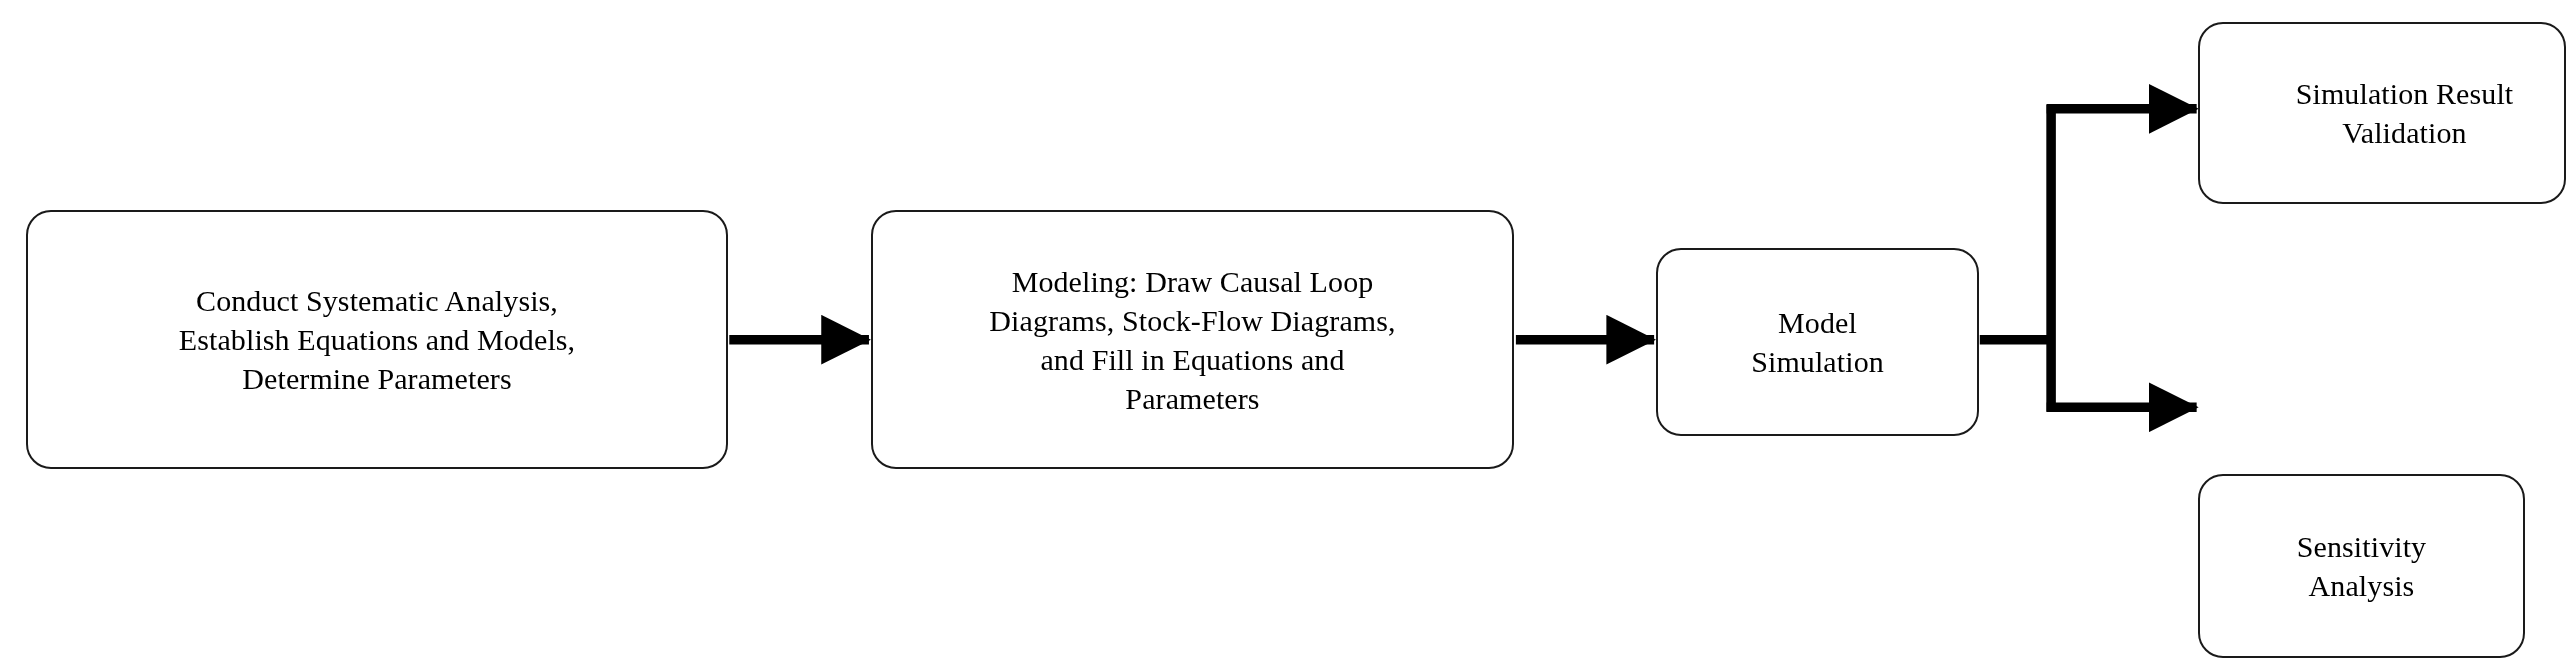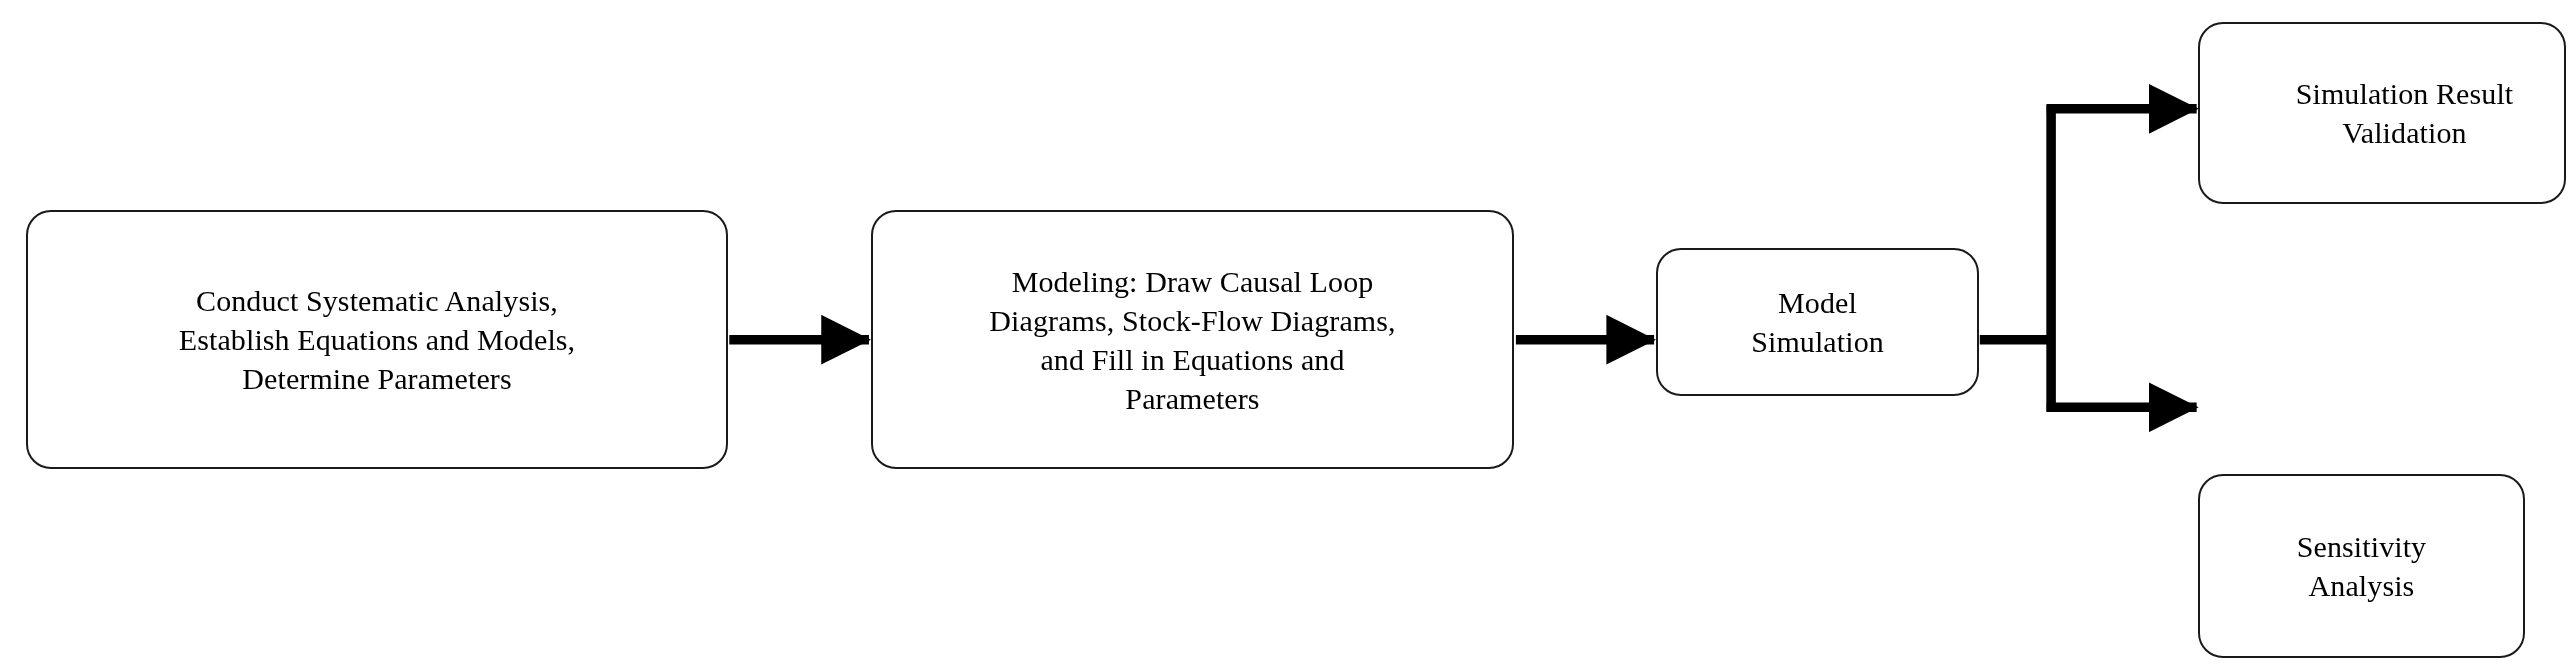--- a/index.html
+++ b/index.html
@@ -43,21 +43,21 @@
     display: block;
     padding: 0 19px;
     line-height: 1.30;
     white-space: pre-line;
     font-size: 30px;
     letter-spacing: 0.1px;
   }
   
   #node-analysis        { left: 26px;   top: 210px; width: 702px; height: 259px; }
   #node-modeling        { left: 871px; top: 210px; width: 643px; height: 259px; }
-  #node-simulation      { left: 1656px; top: 248px; width: 323px; height: 148px; }
+  #node-simulation      { left: 1656px; top: 248px; width: 323px; height: 188px; }
   #node-validation      { left: 2198px; top: 22px;  width: 368px; height: 182px; padding-left: 45px; }
   #node-sensitivity     { left: 2198px; top: 474px; width: 327px; height: 184px; }
 </style>
 </head>
 <body>
 
 <div id="canvas">
 
   <svg id="wiring" viewBox="0 0 3504 914" width="2576" height="672" xmlns="http://www.w3.org/2000/svg" aria-hidden="true">
     <defs>

